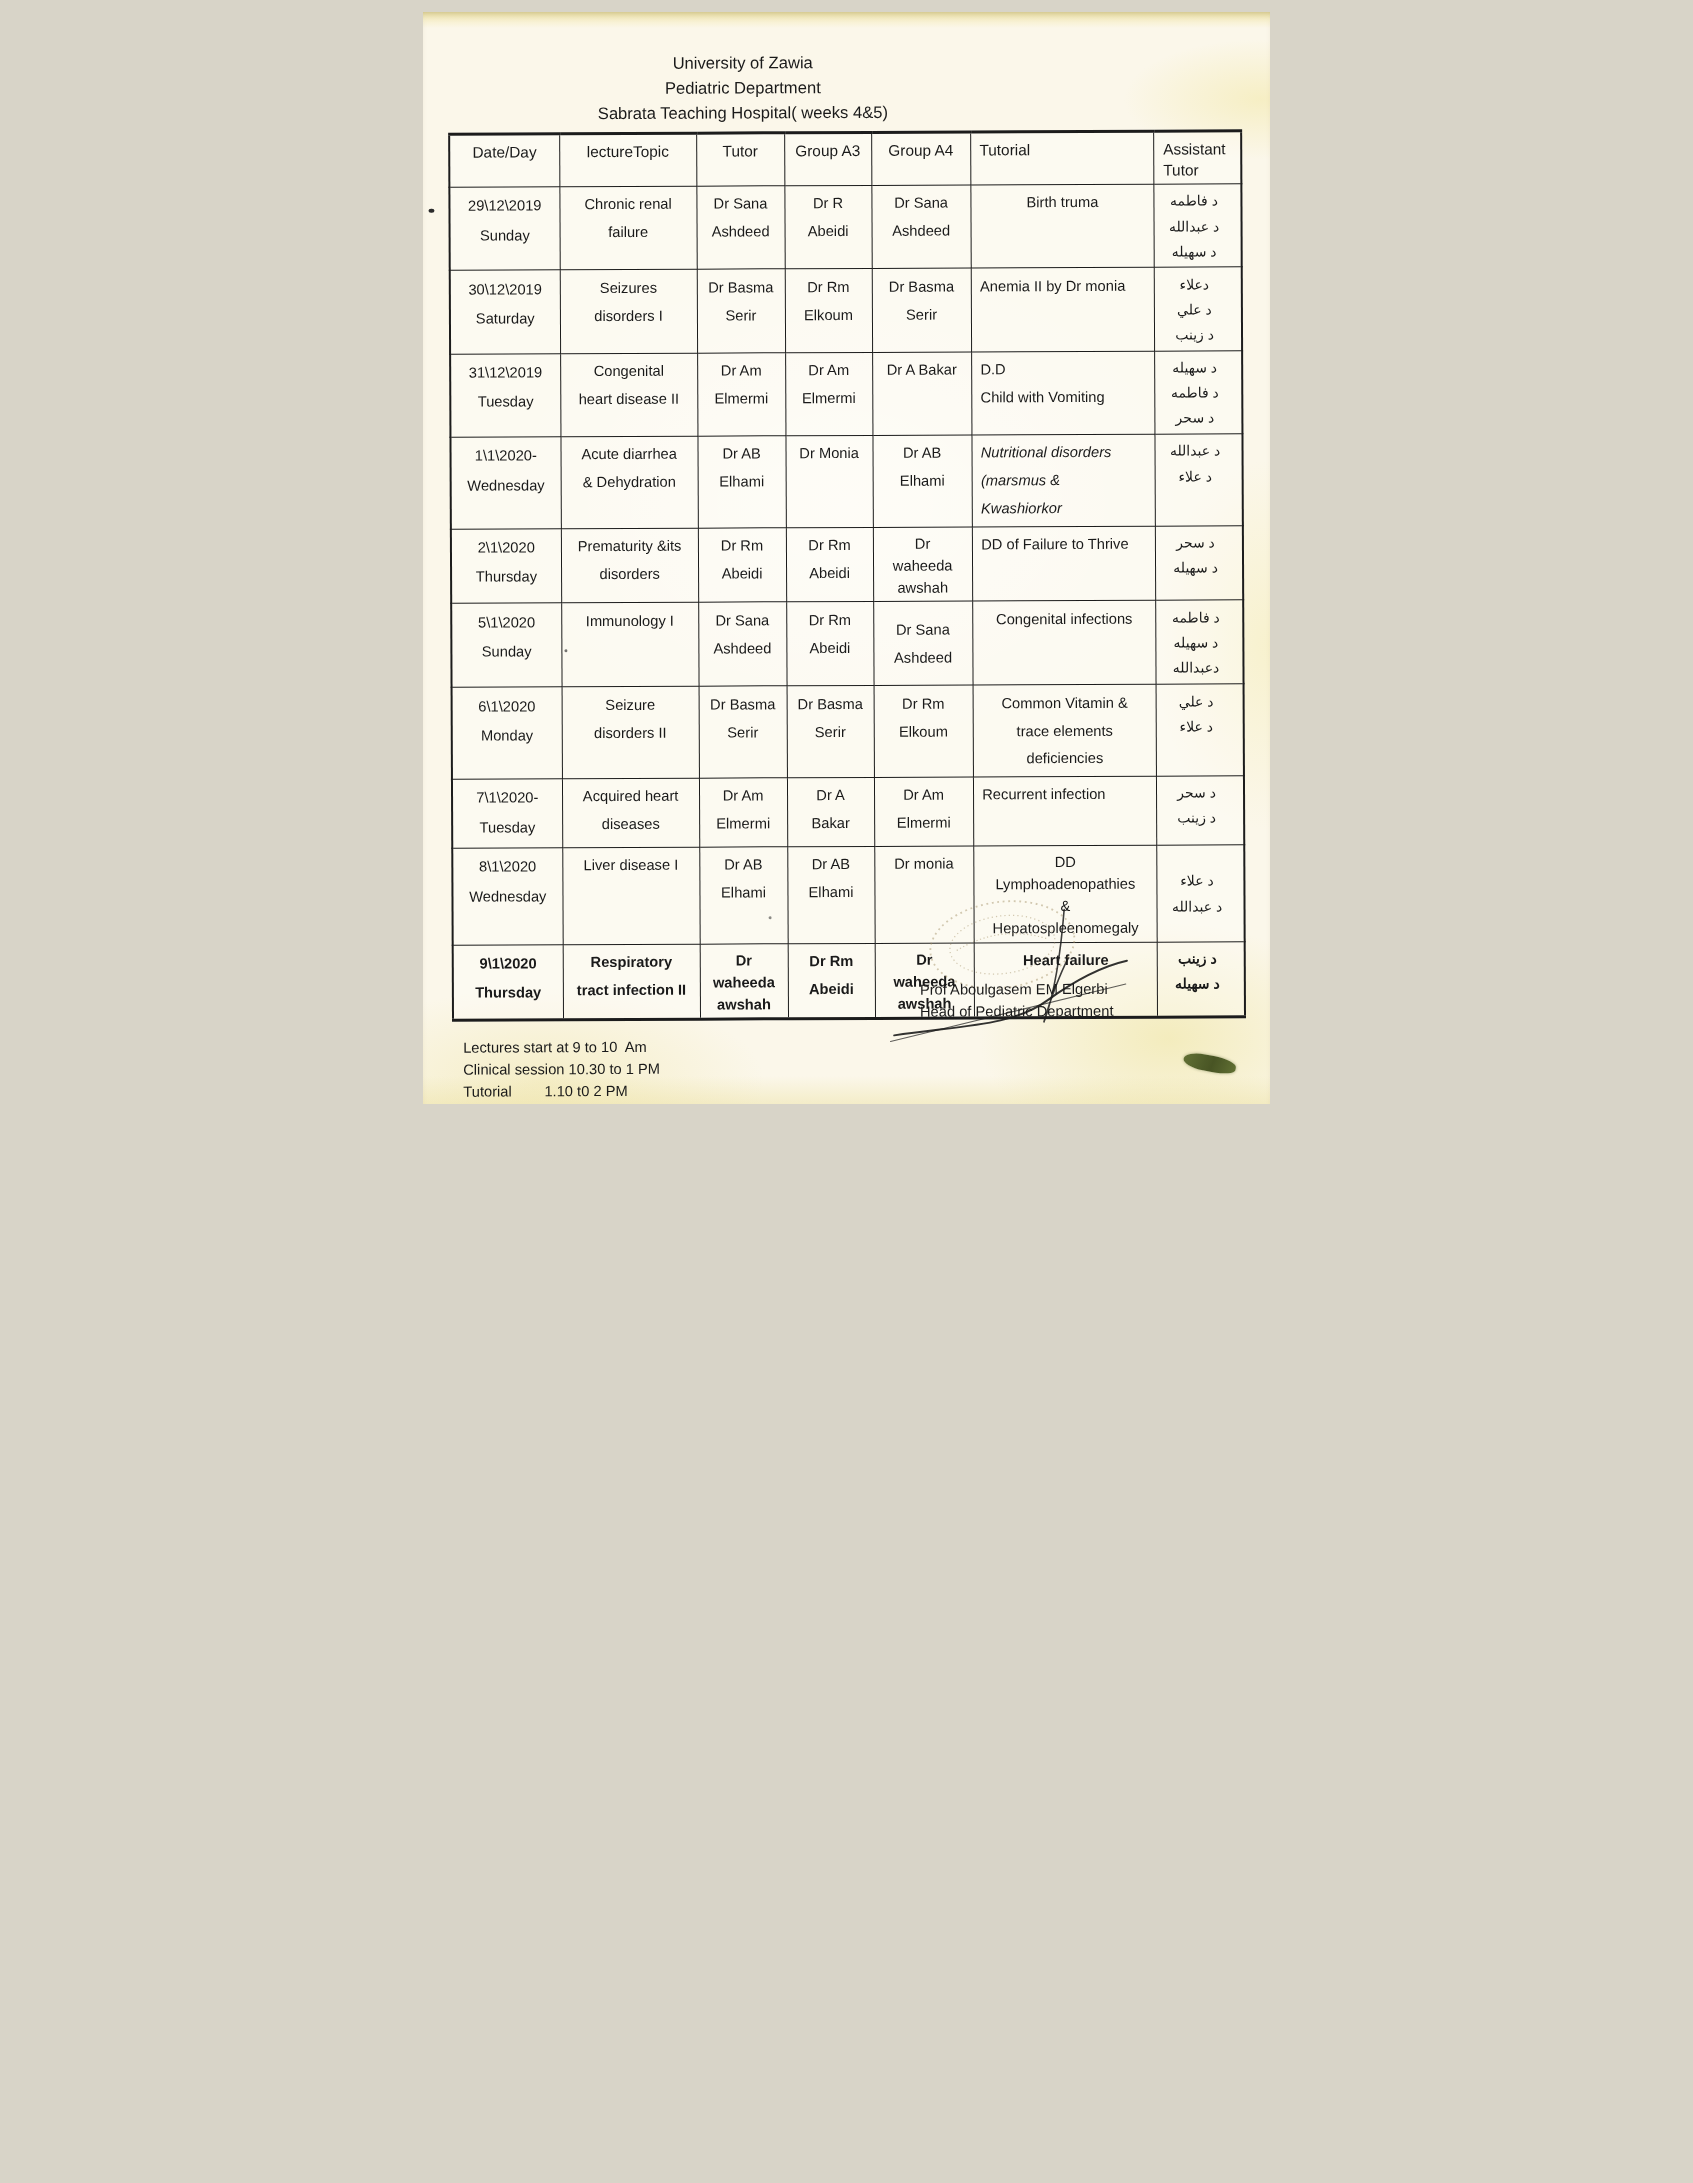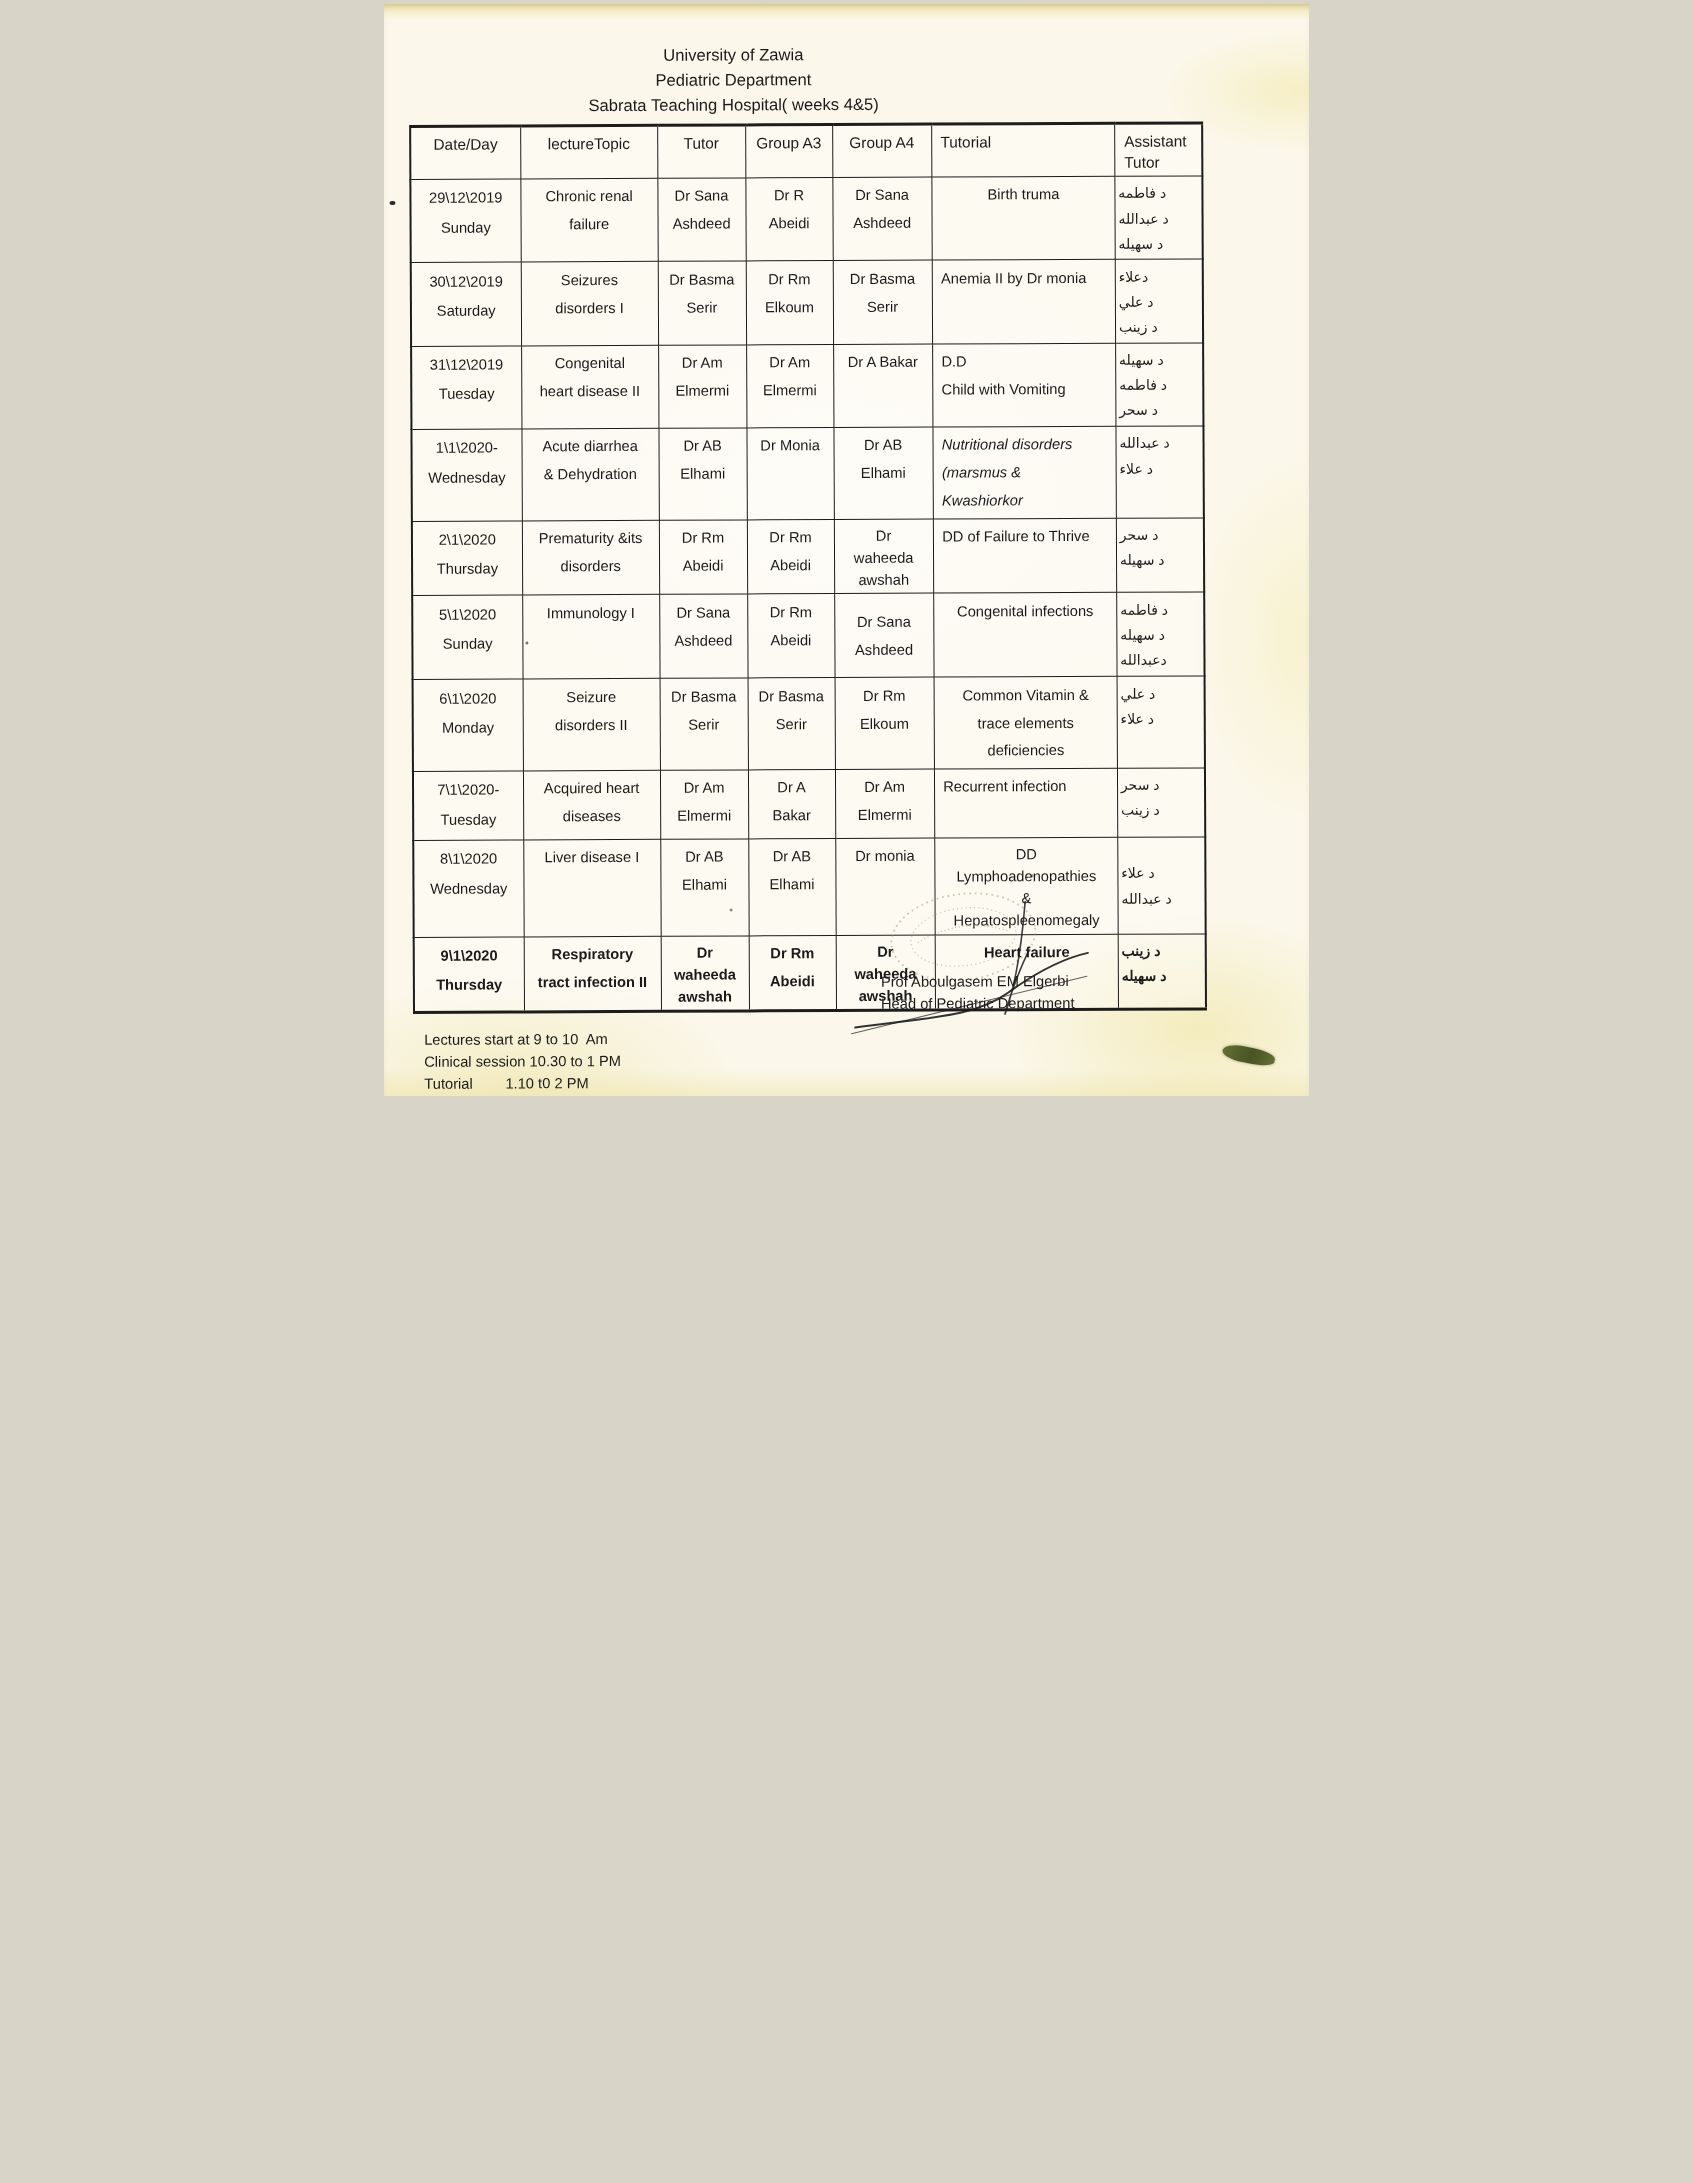--- a/index.html
+++ b/index.html
@@ -1,20 +1,20 @@
 <!DOCTYPE html>
 <html style="font-size:9.8px"><head>
 <meta charset="utf-8">
 <style>
   * { box-sizing: border-box; }
   html,body { margin:0; padding:0; background:#d8d4c8; }
   body { font-family:"Liberation Sans", sans-serif; color:#1a1a1a; }
 
   .page {
-    position:relative; width:925px; height:1092px; margin:4px auto; overflow:hidden;
+    position:relative; width:847px; height:1092px; margin:12px auto; overflow:hidden;
     background:
       linear-gradient(180deg, rgba(236,221,130,.55) 0px, rgba(236,221,130,0) 16px),
       linear-gradient(0deg, rgba(233,221,150,.40) 0px, rgba(233,221,150,0) 28px),
       radial-gradient(ellipse 197px 86px at 99% 8%, rgba(240,228,150,.45), transparent 70%),
       radial-gradient(ellipse 160px 258px at 100% 58%, rgba(242,232,160,.38), transparent 72%),
       radial-gradient(ellipse 319px 135px at 14% 98%, rgba(238,227,160,.48), transparent 70%),
       radial-gradient(ellipse 264px 160px at 88% 94%, rgba(236,225,145,.5), transparent 72%),
       radial-gradient(ellipse 430px 307px at 50% 45%, rgba(255,255,252,.5), transparent 80%),
       #fbf7ea;
     box-shadow: inset 0 6.1px 8.6px -6.1px rgba(120,100,40,.45);
@@ -27,21 +27,21 @@
   table.schedule { border-collapse:collapse; table-layout:fixed;
                    margin-left:27px; width:794px; background:rgba(255,255,255,.35);
                    border:2.5px solid #1c1c1c; }
   th, td { border:1.8px solid #1c1c1c; vertical-align:top; padding:4.3px 2.5px 2.5px;
            text-align:center; white-space:pre-line; font-weight:normal;
            font-size:14.7px; line-height:1.9; overflow:hidden; }
   thead th { font-size:15.4px; line-height:1.35; height:44px; padding-top:7.4px;
              border-top-width:3.7px; }
   th.th-left { text-align:left; padding-left:8.6px; }
   td.c-date { line-height:2.0; }
-  td.c-assistant { direction:rtl; text-align:left; padding-right:9.8px;
+  td.c-assistant { direction:rtl; text-align:center; padding-right:9.8px;
                    font-size:14px; line-height:1.8; }
   td.ta-left { text-align:left; padding-left:8.6px; }
   td.italic { font-style:italic; }
   td.tight { line-height:1.5; padding-top:5px; }
   td.vmid { vertical-align:middle; }
   tbody tr:last-child td { border-bottom-width:3.7px;font-weight:bold; }
 
   .notes { margin:14.7px 0 0 38px; font-size:14.7px; line-height:1.5; white-space:pre; }
 
   .sig-block { position:absolute; left:495px; top:967px; width:264px;

